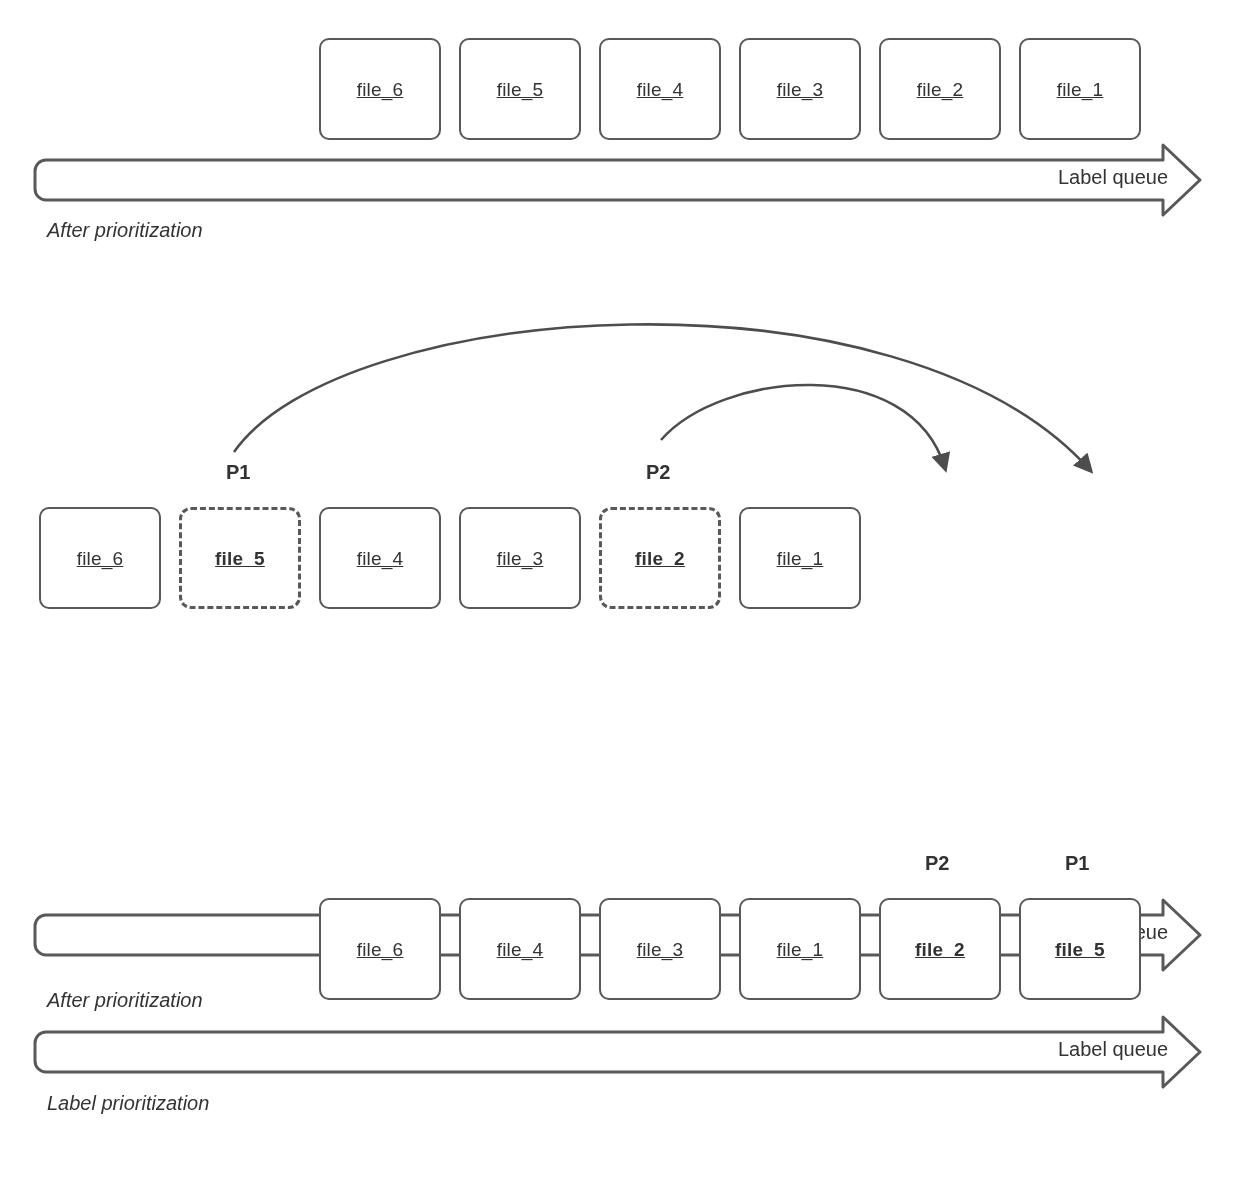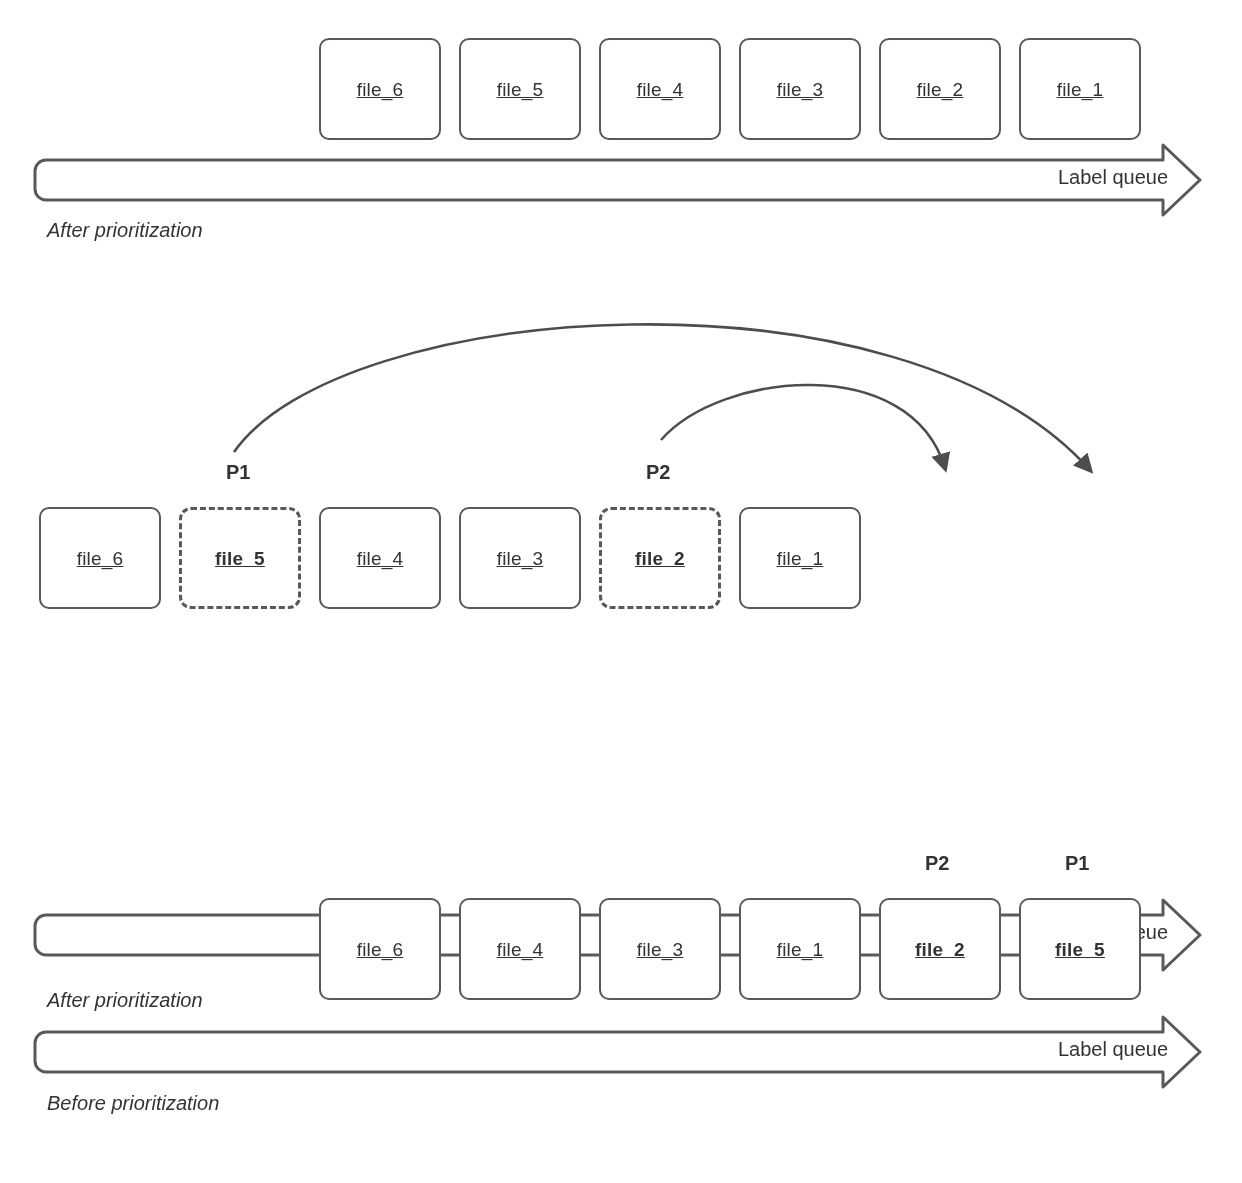--- a/index.html
+++ b/index.html
@@ -214,21 +214,21 @@
     </div>
 
     <div class="queue" style="top:170px;">
       <svg viewBox="0 0 1172 84" preserveAspectRatio="none">
         <path d="M 13 22 L 1130 22 L 1130 7 L 1167 42 L 1130 77 L 1130 62 L 13 62
                  A 11 11 0 0 1 2 51 L 2 33 A 11 11 0 0 1 13 22 Z" fill="#ffffff" stroke="#595959" stroke-width="3" stroke-linejoin="round" stroke-linecap="round"></path>
       </svg>
       <div class="queue-label">Label queue</div>
     </div>
 
-    <div class="caption" style="left:47px;top:253px;">Before prioritization</div>
+    <div class="caption" style="left:47px;top:253px;">Label prioritization</div>
   </div>
 
   <svg id="curves" viewBox="0 0 1242 1183">
     <defs>
       <marker id="head" viewBox="0 0 12 12" refX="9" refY="6" markerWidth="7.5" markerHeight="7.5" orient="auto-start-reverse">
         <path d="M 0 0 L 12 6 L 0 12 z" fill="#4d4d4d"></path>
       </marker>
     </defs>
     <path d="M 234 452 C 340 300 900 258 1090 470" fill="none" stroke="#4d4d4d" stroke-width="2.6" marker-end="url(#head)"></path>
     <path d="M 661 440 C 720 372 910 352 945 468" fill="none" stroke="#4d4d4d" stroke-width="2.6" marker-end="url(#head)"></path>

